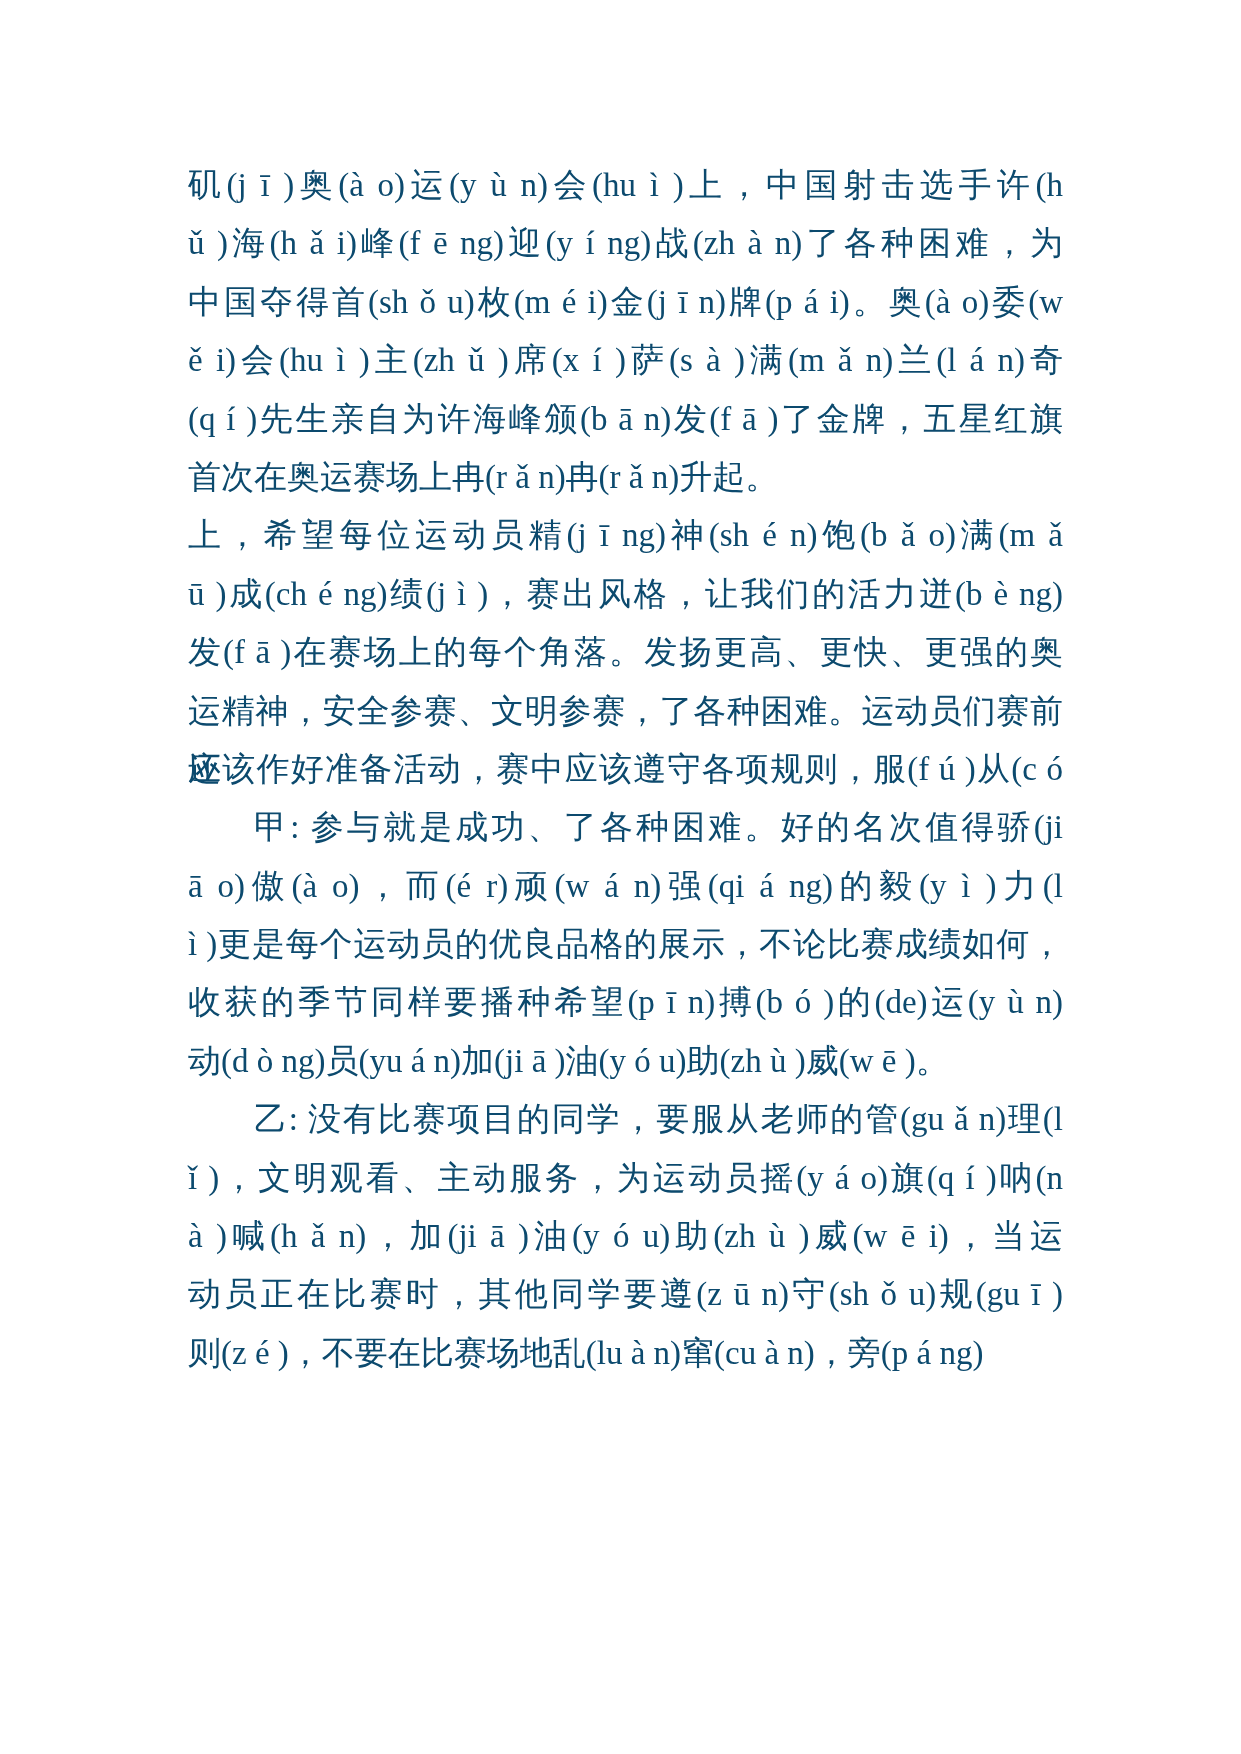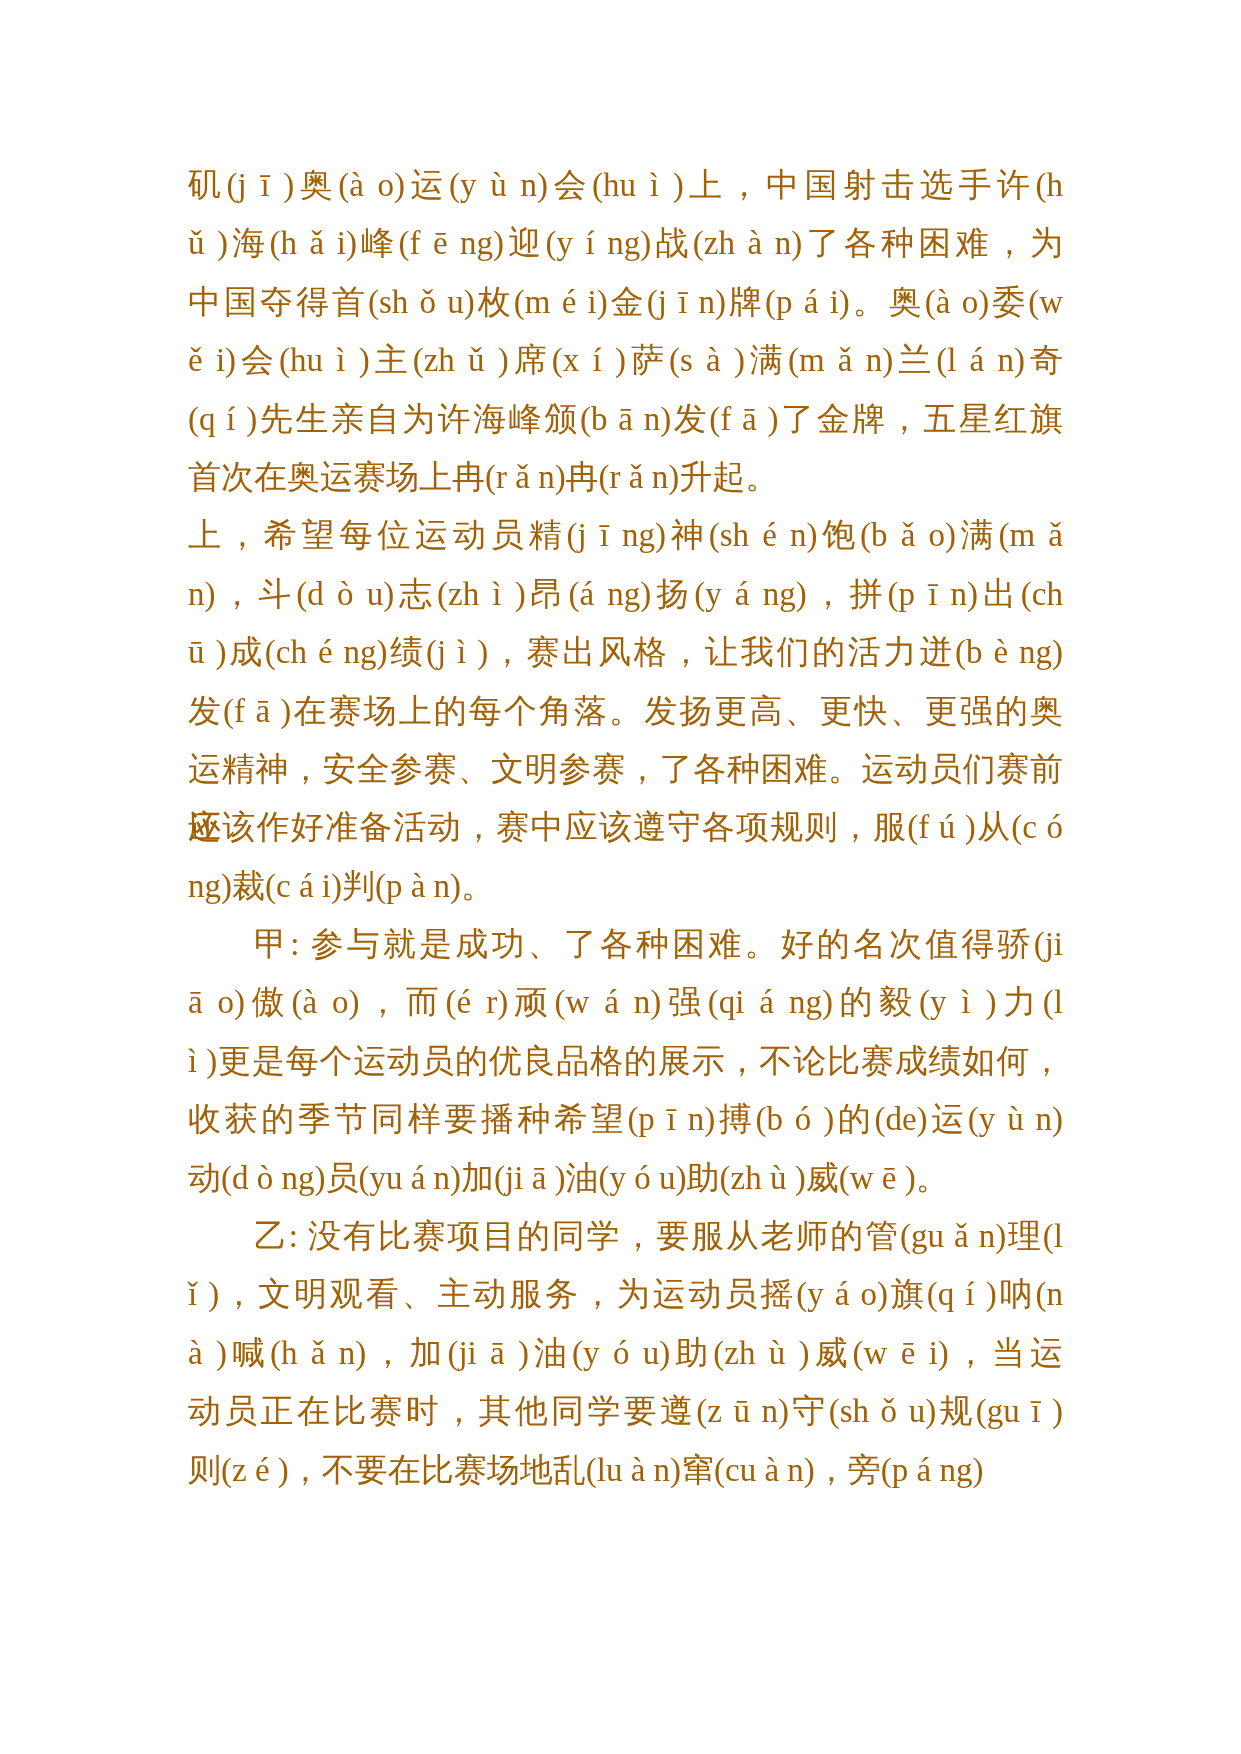--- a/index.html
+++ b/index.html
@@ -20,21 +20,21 @@
     padding: 156px 178px 0 188px;
     background: #ffffff;
     color: #1f1f1f;
   }
   .line {
     font-size: 33px;
     line-height: 58.4px;
     height: 58.4px;
     white-space: pre-wrap;
     overflow: visible;
-    color: #a16207;
+    color: #0c4a6e;
   }
   
   .just {
     text-align: justify;
     text-align-last: justify;
   }
   
   .indent {
     padding-left: 66px;
   }
@@ -48,26 +48,24 @@
 <body>
 
 <div class="page">
   <div class="line just">矶(j ī )奥(à o)运(y ù n)会(hu ì )上，中国射击选手许(h</div>
   <div class="line just">ǔ )海(h ǎ i)峰(f ē ng)迎(y í ng)战(zh à n)了各种困难，为</div>
   <div class="line just">中国夺得首(sh ǒ u)枚(m é i)金(j ī n)牌(p á i)。奥(à o)委(w</div>
   <div class="line just">ě i)会(hu ì )主(zh ǔ )席(x í )萨(s à )满(m ǎ n)兰(l á n)奇</div>
   <div class="line just">(q í )先生亲自为许海峰颁(b ā n)发(f ā )了金牌，五星红旗</div>
   <div class="line pend">首次在奥运赛场上冉(r ǎ n)冉(r ǎ n)升起。</div>
   <div class="line just">上，希望每位运动员精(j ī ng)神(sh é n)饱(b ǎ o)满(m ǎ</div>
-  <div class="line just">n)，斗(d ò u)志(zh ì )昂(á ng)扬(y á ng)，拼(p ī n)出(ch</div>
   <div class="line just">ū )成(ch é ng)绩(j ì )，赛出风格，让我们的活力迸(b è ng)</div>
   <div class="line just">发(f ā )在赛场上的每个角落。发扬更高、更快、更强的奥</div>
   <div class="line just">运精神，安全参赛、文明参赛，了各种困难。运动员们赛前还</div>
   <div class="line just">应该作好准备活动，赛中应该遵守各项规则，服(f ú )从(c ó</div>
-  <div class="line pend">ng)裁(c á i)判(p à n)。</div>
   <div class="line just indent">甲: 参与就是成功、了各种困难。好的名次值得骄(ji</div>
   <div class="line just">ā o)傲(à o)，而(é r)顽(w á n)强(qi á ng)的毅(y ì )力(l</div>
   <div class="line just">ì )更是每个运动员的优良品格的展示，不论比赛成绩如何，</div>
   <div class="line just">收获的季节同样要播种希望(p ī n)搏(b ó )的(de)运(y ù n)</div>
   <div class="line pend">动(d ò ng)员(yu á n)加(ji ā )油(y ó u)助(zh ù )威(w ē )。</div>
   <div class="line just indent">乙: 没有比赛项目的同学，要服从老师的管(gu ǎ n)理(l</div>
   <div class="line just">ǐ )，文明观看、主动服务，为运动员摇(y á o)旗(q í )呐(n</div>
   <div class="line just">à )喊(h ǎ n)，加(ji ā )油(y ó u)助(zh ù )威(w ē i)，当运</div>
   <div class="line just">动员正在比赛时，其他同学要遵(z ū n)守(sh ǒ u)规(gu ī )</div>
   <div class="line pend">则(z é )，不要在比赛场地乱(lu à n)窜(cu à n)，旁(p á ng)</div>

